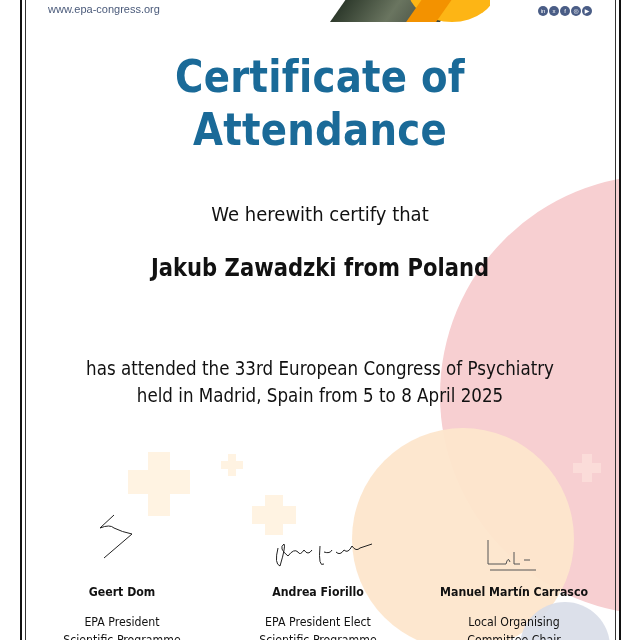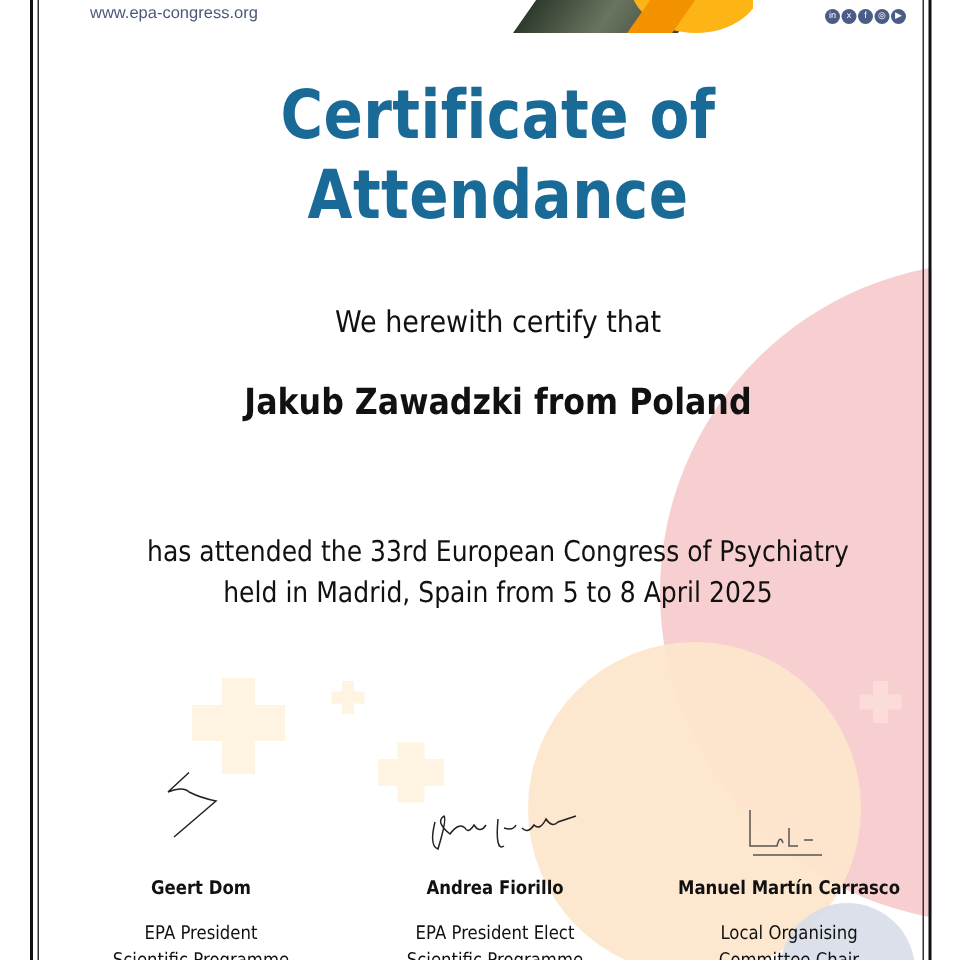--- a/index.html
+++ b/index.html
@@ -38,21 +38,21 @@
   .body2 { top: 384px; font-size: 19px; transform: scaleX(0.88); }
 
   .sig { position: absolute; z-index: 3; }
   .signer { position: absolute; width: 200px; text-align: center; font-family: "DejaVu Sans", sans-serif; color: #111; z-index: 3; }
   .signer .nm { font-size: 12.5px; font-weight: bold; transform: scaleX(0.88); display: block; }
   .signer .role { font-size: 12.5px; margin-top: 14px; line-height: 18px; transform: scaleX(0.88); display: block; }
   .s1 { left: 22px; top: 584px; }
   .s2 { left: 218px; top: 584px; }
   .s3 { left: 414px; top: 584px; }
 
-  .content { position: absolute; inset: 0; z-index: 3; margin-left: 12px; }
+  .content { position: absolute; inset: 0; z-index: 3; }
 </style>
 </head>
 <body>
 
 <div class="page">
 
   <div class="circle circle-pink"></div>
   <div class="circle circle-peach"></div>
   <div class="circle circle-blue"></div>
 

